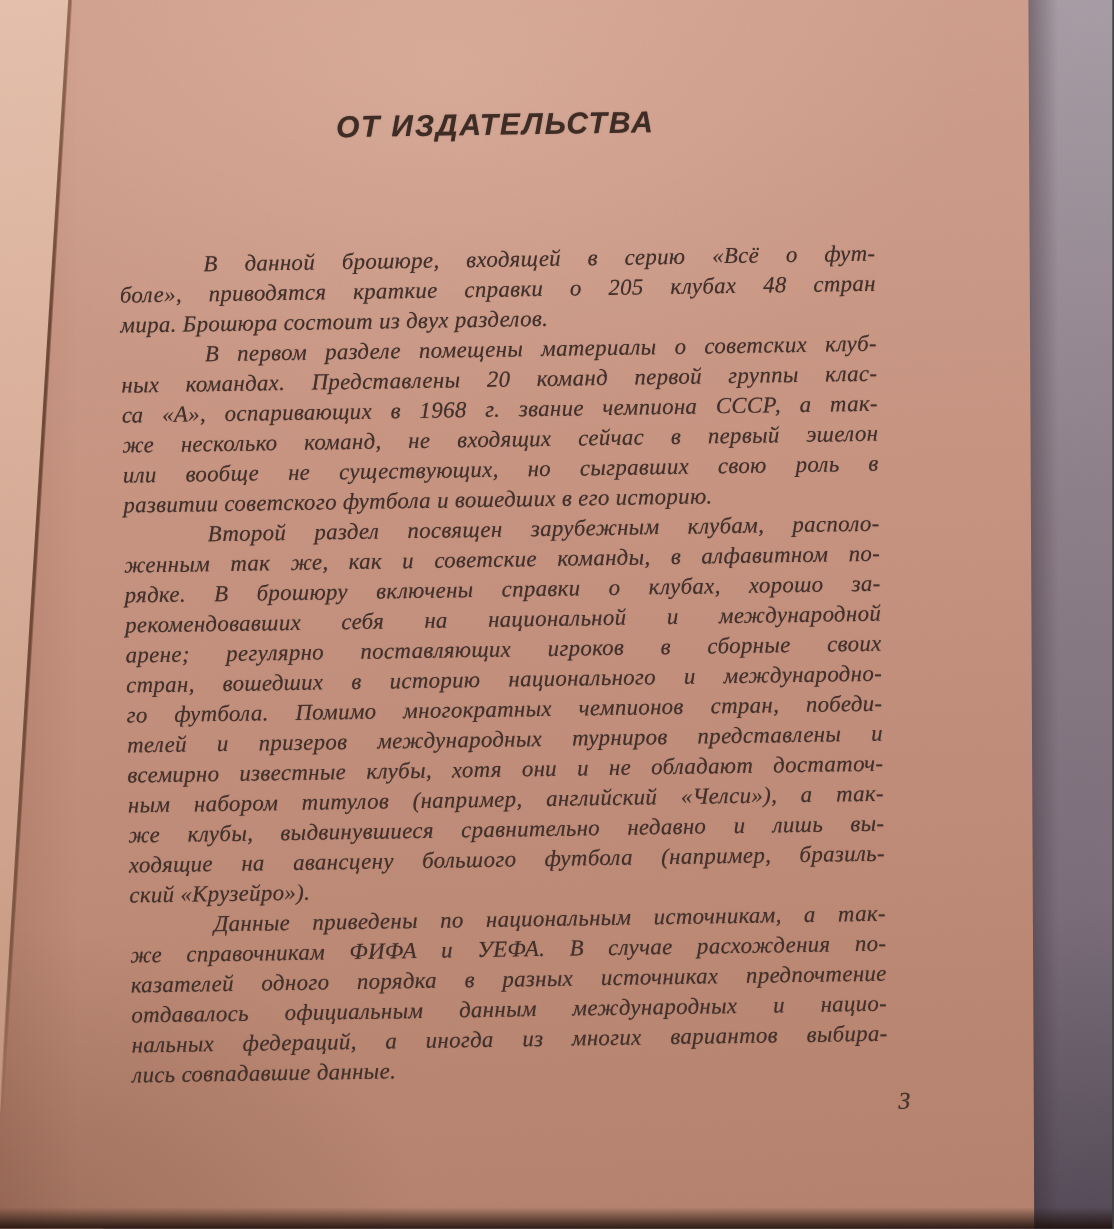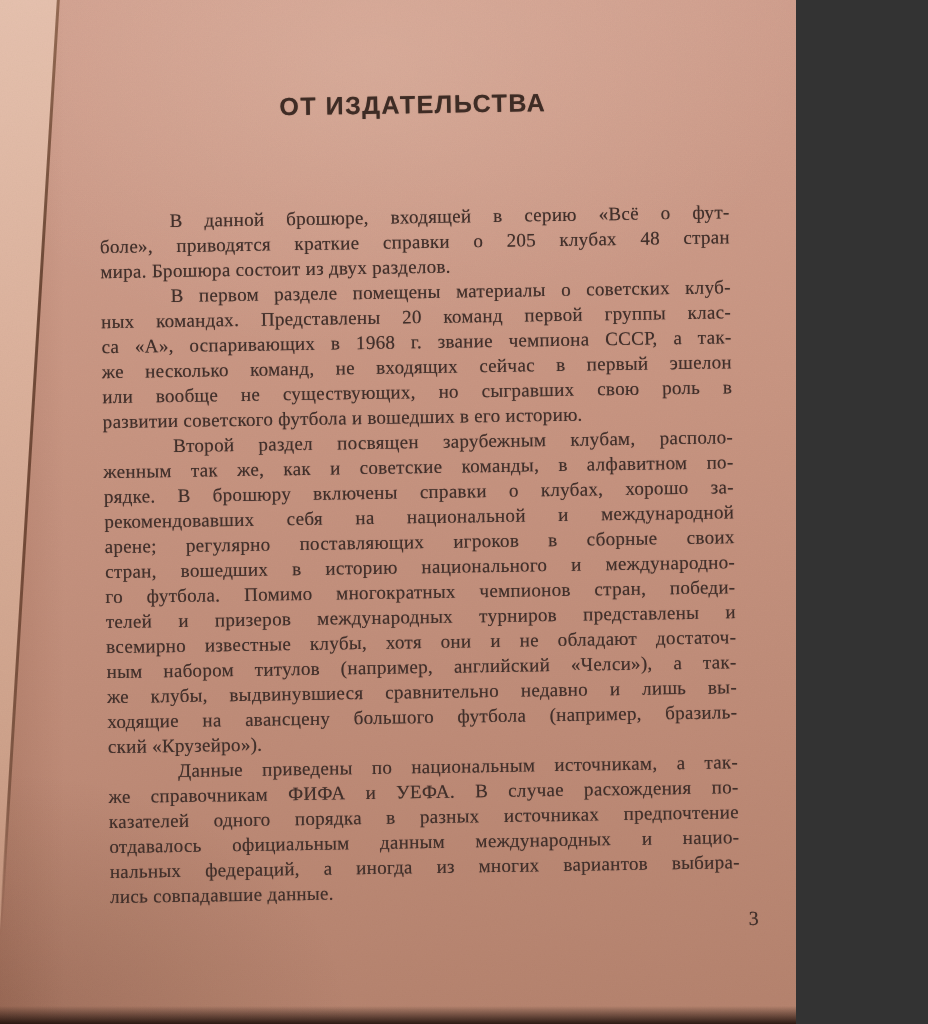--- a/index.html
+++ b/index.html
@@ -1,23 +1,24 @@
 <!DOCTYPE html>
 <html style="--surface-top: #aba0a9; --surface-mid: #8d7f89; --surface-bottom: #554a58; --paper-light: #d2a190; --paper-base: #c99683; --paper-dark: #b5836e; --ink: #42302b;"><head>
 <meta charset="utf-8">
 <style>
   html,body{margin:0;padding:0;background:#333;}
   .photo{
-    position:relative;width:796px;height:1024px;overflow:hidden;
+    position:relative;width:927px;height:1024px;overflow:hidden;
     background:linear-gradient(178deg,
       var(--surface-top,#aba0a9) 0%,
       var(--surface-mid,#8d7f89) 45%,
       #7b6e7a 75%,
       var(--surface-bottom,#554a58) 100%);
     font-family:"Liberation Serif", serif;
+    font-style:italic;
   }
   .under-page{
     position:absolute;left:0;top:0;width:86px;height:100%;
     background:linear-gradient(176deg,#e6c2af 0%,#dcb29d 35%,#d0a48d 70%,#c1917a 100%);
   }
   .edge-shadow{
     position:absolute;left:853px;top:0;width:34px;height:100%;
     background:linear-gradient(to right, rgba(48,30,40,.45), rgba(48,30,40,0) 85%);
   }
   .page{

